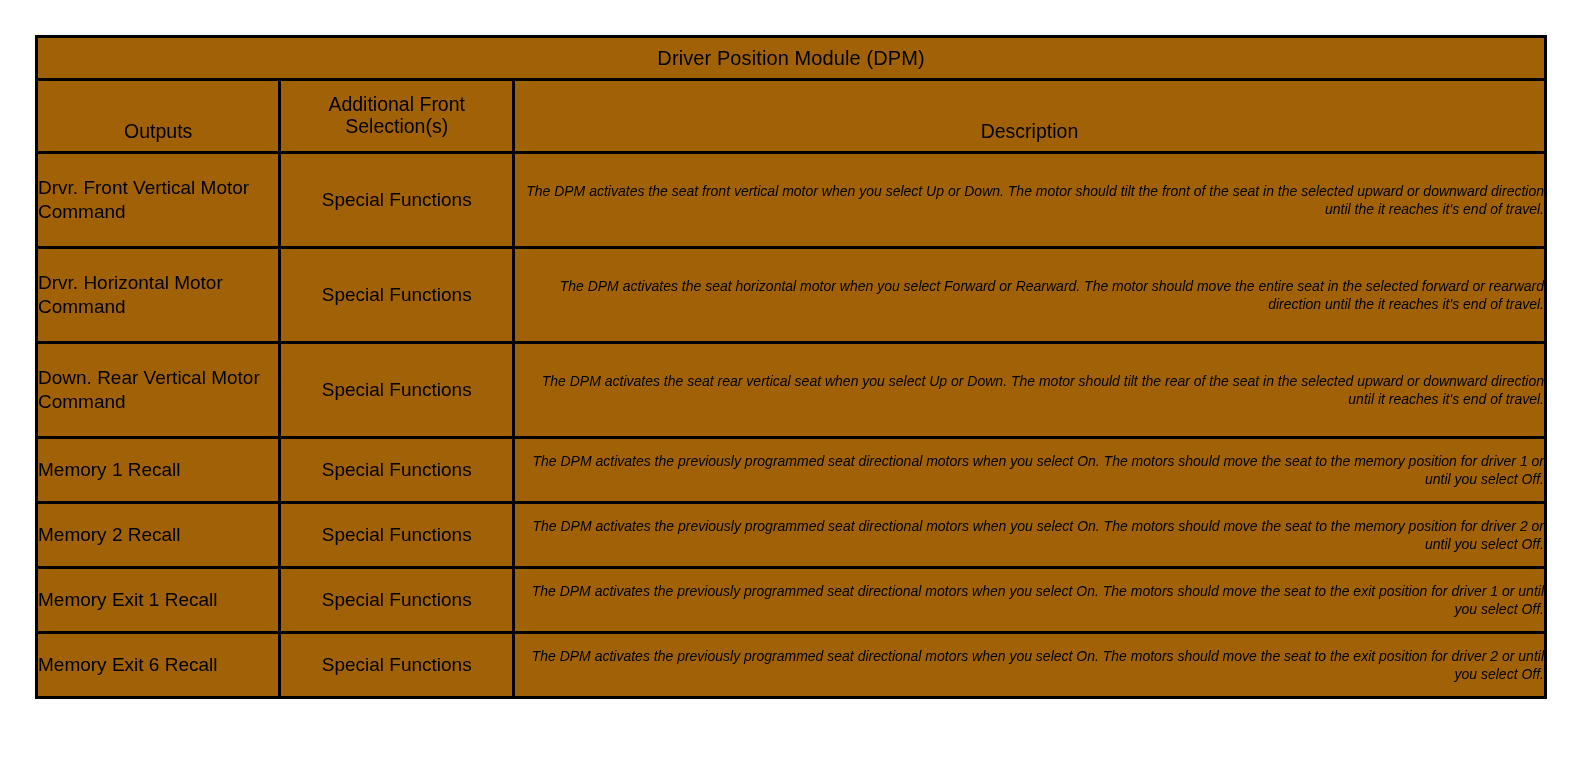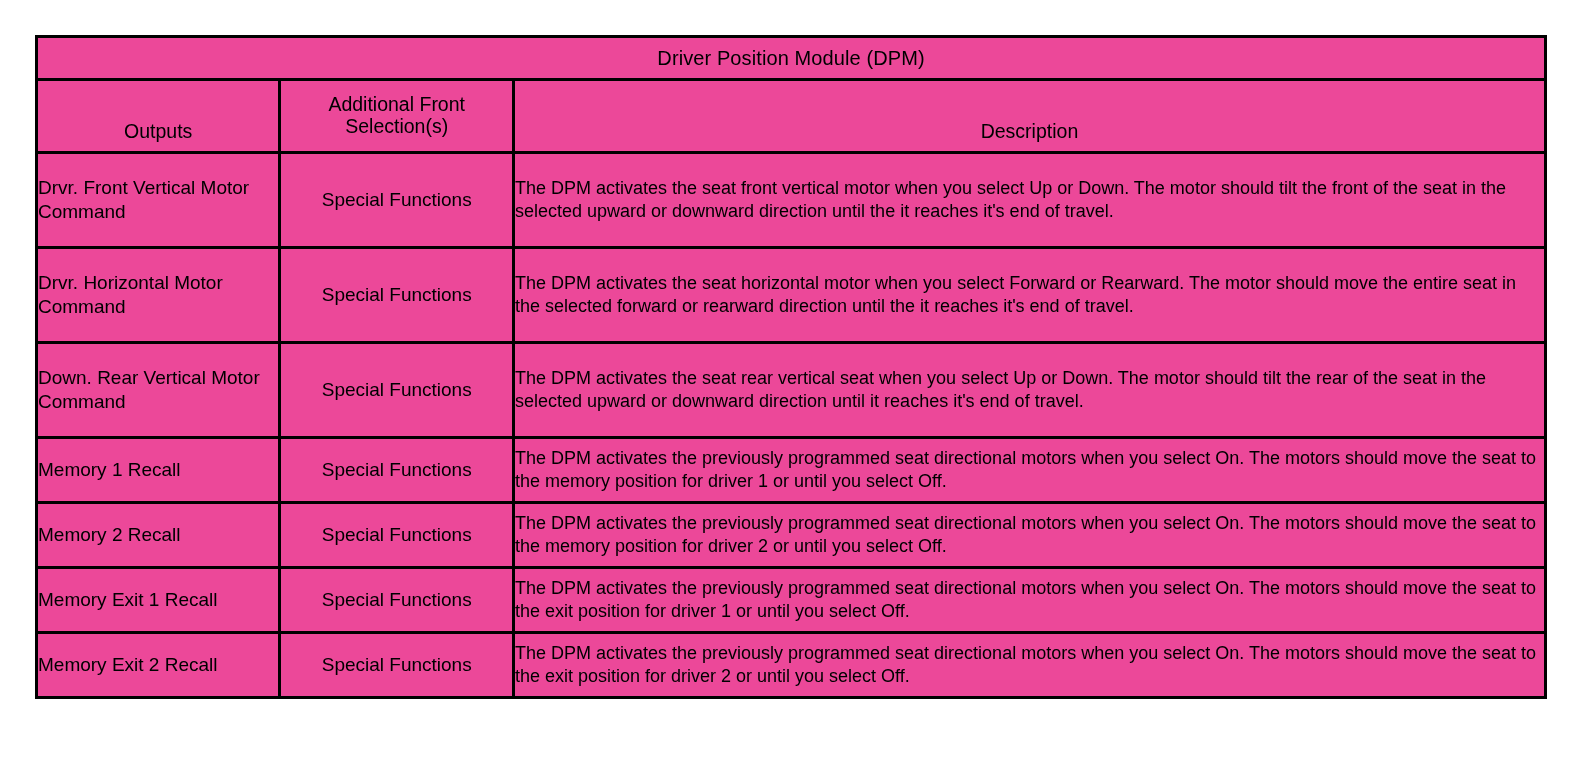--- a/index.html
+++ b/index.html
@@ -30,21 +30,21 @@
     width: 1512px;
     border-collapse: collapse;
     table-layout: fixed;
     background: #ffffff;
   }
 
   .dpm-table td,
   .dpm-table th {
     border: 3px solid #000000;
     padding: 0;
-    background: #ec4899;
+    background: #a16207;
     vertical-align: middle;
     font-weight: normal;
   }
 
   
   col.c-outputs      { width: 243px; }
   col.c-menu         { width: 233px; }
   col.c-description  { width: 1030px; }
 
   
@@ -83,25 +83,26 @@
     vertical-align: middle;
   }
   .menu-cell {
     font-size: 19px;
     line-height: 1.28;
     padding: 3px 6px;
     text-align: center;
     vertical-align: middle;
   }
   .desc-cell {
-    font-size: 18px;
+    font-size: 14px;
     line-height: 1.30;
     padding: 4px 6px 4px 7px;
-    text-align: left;
+    text-align: right;
     vertical-align: middle;
+    font-style: italic;
   }
 
   .r-tall  .out-cell,
   .r-tall  .menu-cell,
   .r-tall  .desc-cell { height: 92px; }
 
   .r-short .out-cell,
   .r-short .menu-cell,
   .r-short .desc-cell { height: 62px; }
 
@@ -162,20 +163,20 @@
         <td class="desc-cell">The DPM activates the previously programmed seat directional motors when you select On. The motors should move the seat to the memory position for driver 2 or until you select Off.</td>
       </tr>
 
       <tr class="r-short">
         <td class="out-cell">Memory Exit 1 Recall</td>
         <td class="menu-cell">Special Functions</td>
         <td class="desc-cell">The DPM activates the previously programmed seat directional motors when you select On. The motors should move the seat to the exit position for driver 1 or until you select Off.</td>
       </tr>
 
       <tr class="r-short">
-        <td class="out-cell">Memory Exit 2 Recall</td>
+        <td class="out-cell">Memory Exit 6 Recall</td>
         <td class="menu-cell">Special Functions</td>
         <td class="desc-cell">The DPM activates the previously programmed seat directional motors when you select On. The motors should move the seat to the exit position for driver 2 or until you select Off.</td>
       </tr>
     </tbody>
   </table>
 
 </div>
 
 </body></html>

